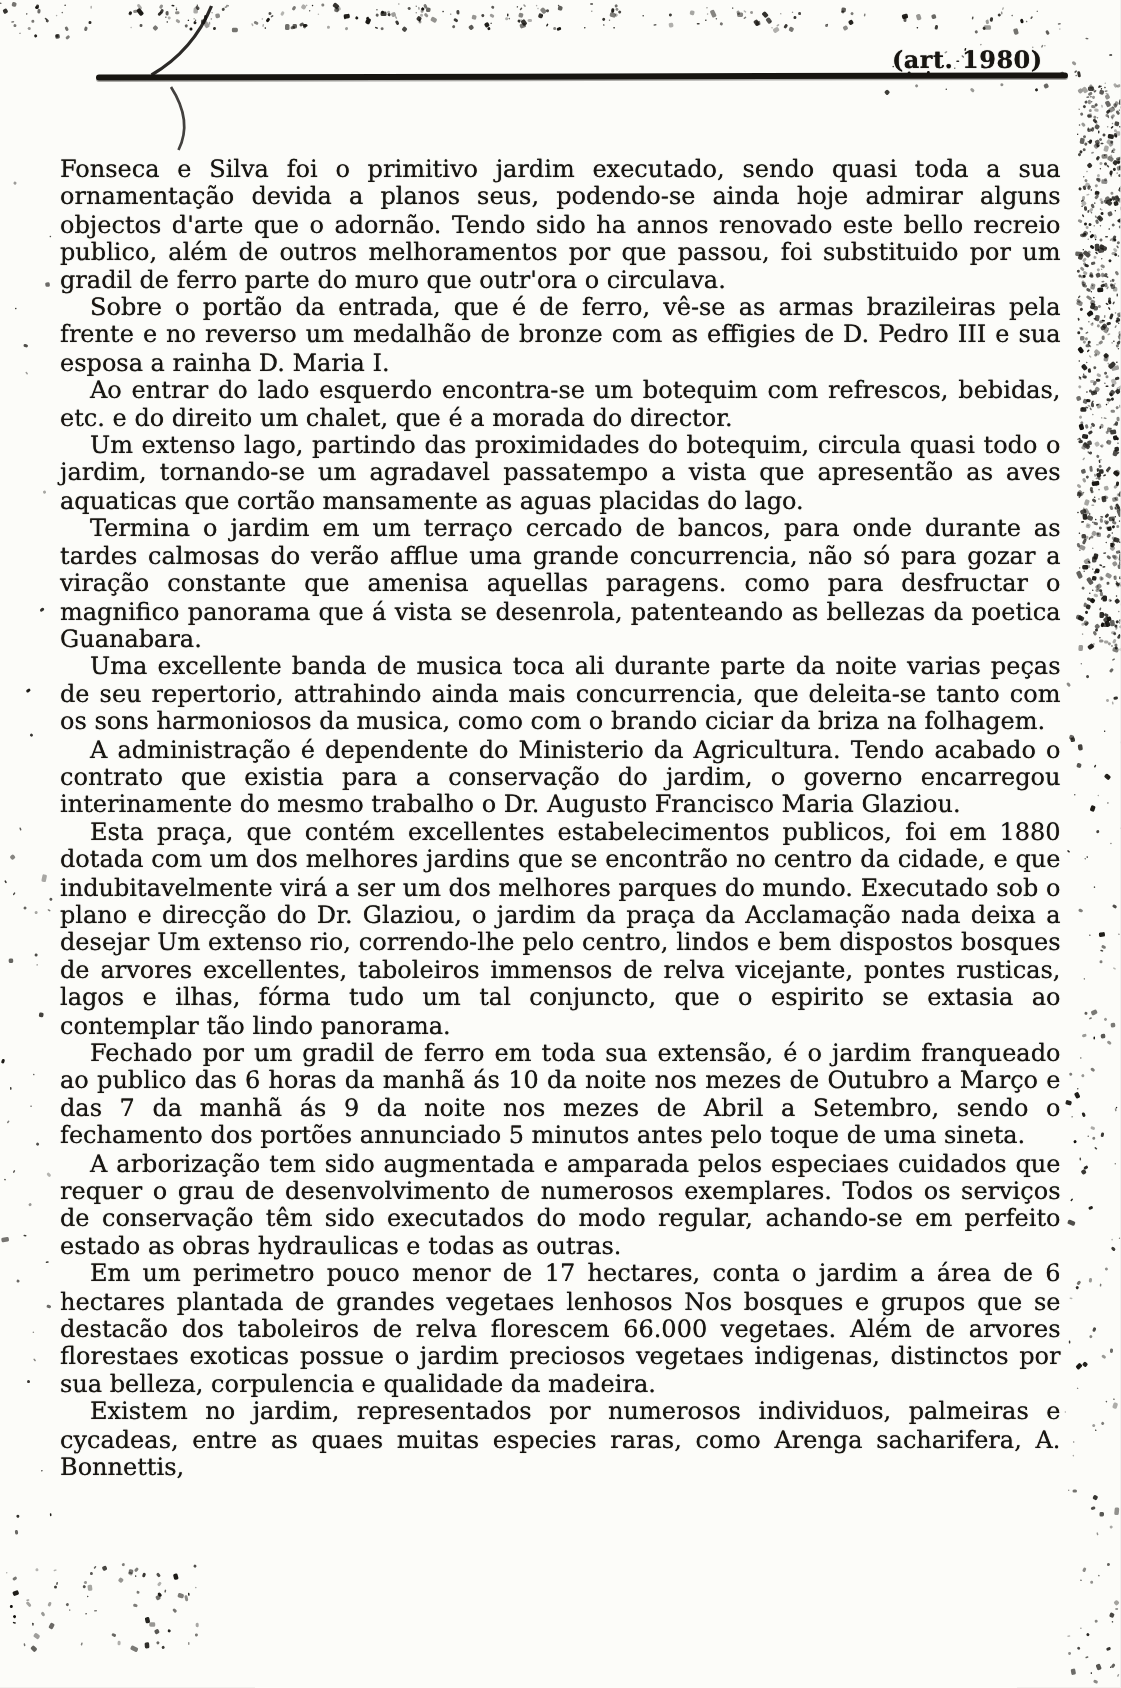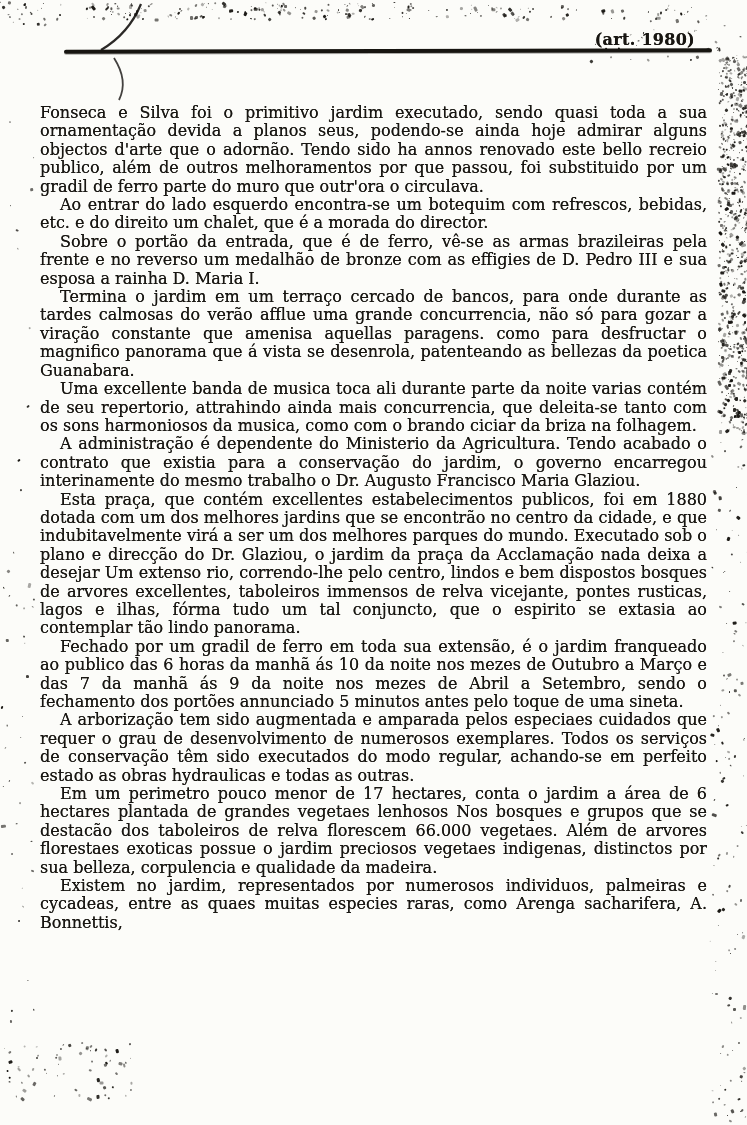--- a/index.html
+++ b/index.html
@@ -1222,24 +1222,25 @@
   </svg>
 
   <div class="header-line">
     <span class="hdr-art ink">(art. 1980)</span>
   </div>
   <div class="hdr-rule"></div>
 
 
   <div class="body-col ink">
     <p class="noindent">Fonseca e Silva foi o primitivo jardim executado, sendo quasi toda a sua ornamentação devida a planos seus, podendo-se ainda hoje admirar alguns objectos d'arte que o adornão. Tendo sido ha annos renovado este bello recreio publico, além de outros melhoramentos por que passou, foi substituido por um gradil de ferro parte do muro que outr'ora o circulava.</p>
+    <p>Sobre o portão da entrada, que é de ferro, vê-se as armas brazileiras pela frente e no reverso um medalhão de bronze com as effigies de D. Pedro III e sua esposa a rainha D. Maria I.</p>
     <p>Ao entrar do lado esquerdo encontra-se um botequim com refrescos, bebidas, etc. e do direito um chalet, que é a morada do director.</p>
-    <p>Sobre o portão da entrada, que é de ferro, vê-se as armas brazileiras pela frente e no reverso um medalhão de bronze com as effigies de D. Pedro III e sua esposa a rainha D. Maria I.</p>
+    <p>Um extenso lago, partindo das proximidades do botequim, circula quasi todo o jardim, tornando-se um agradavel passatempo a vista que apresentão as aves aquaticas que cortão mansamente as aguas placidas do lago.</p>
     <p>Termina o jardim em um terraço cercado de bancos, para onde durante as tardes calmosas do verão afflue uma grande concurrencia, não só para gozar a viração constante que amenisa aquellas paragens. como para desfructar o magnifico panorama que á vista se desenrola, patenteando as bellezas da poetica Guanabara.</p>
-    <p>Uma excellente banda de musica toca ali durante parte da noite varias contém de seu repertorio, attrahindo ainda mais concurrencia, que deleita-se tanto com os sons harmoniosos da musica, como com o brando ciciar da briza na folhagem.</p>
+    <p>Uma excellente banda de musica toca ali durante parte da noite varias peças de seu repertorio, attrahindo ainda mais concurrencia, que deleita-se tanto com os sons harmoniosos da musica, como com o brando ciciar da briza na folhagem.</p>
     <p>A administração é dependente do Ministerio da Agricultura. Tendo acabado o contrato que existia para a conservação do jardim, o governo encarregou interinamente do mesmo trabalho o Dr. Augusto Francisco Maria Glaziou.</p>
 
 
     <p>Esta praça, que contém excellentes estabelecimentos publicos, foi em 1880 dotada com um dos melhores jardins que se encontrão no centro da cidade, e que indubitavelmente virá a ser um dos melhores parques do mundo. Executado sob o plano e direcção do Dr. Glaziou, o jardim da praça da Acclamação nada deixa a desejar  Um extenso rio, correndo-lhe pelo centro, lindos e bem dispostos bosques de arvores excellentes, taboleiros immensos de relva vicejante, pontes rusticas, lagos e ilhas, fórma tudo um tal conjuncto, que o espirito se extasia ao contemplar tão lindo panorama.</p>
     <p>Fechado por um gradil de ferro em toda sua extensão, é o jardim franqueado ao publico das 6 horas da manhã ás 10 da noite nos mezes de Outubro a Março e das 7 da manhã ás 9 da noite nos mezes de Abril a Setembro, sendo o fechamento dos portões annunciado 5 minutos antes pelo toque de uma sineta.</p>
     <p>A arborização tem sido augmentada e amparada pelos especiaes cuidados que requer o grau de desenvolvimento de numerosos exemplares. Todos os serviços de conservação têm sido executados do modo regular, achando-se em perfeito estado as obras hydraulicas e todas as outras.</p>
     <p>Em um perimetro pouco menor de 17 hectares, conta o jardim a área de 6 hectares plantada de grandes vegetaes lenhosos  Nos bosques e grupos que se destacão dos taboleiros de relva florescem 66.000 vegetaes. Além de arvores florestaes exoticas possue o jardim preciosos vegetaes indigenas, distinctos por sua belleza, corpulencia e qualidade da madeira.</p>
     <p>Existem no jardim, representados por numerosos individuos, palmeiras e cycadeas, entre as quaes muitas especies raras, como Arenga sacharifera, A. Bonnettis,</p>
 
   </div>

